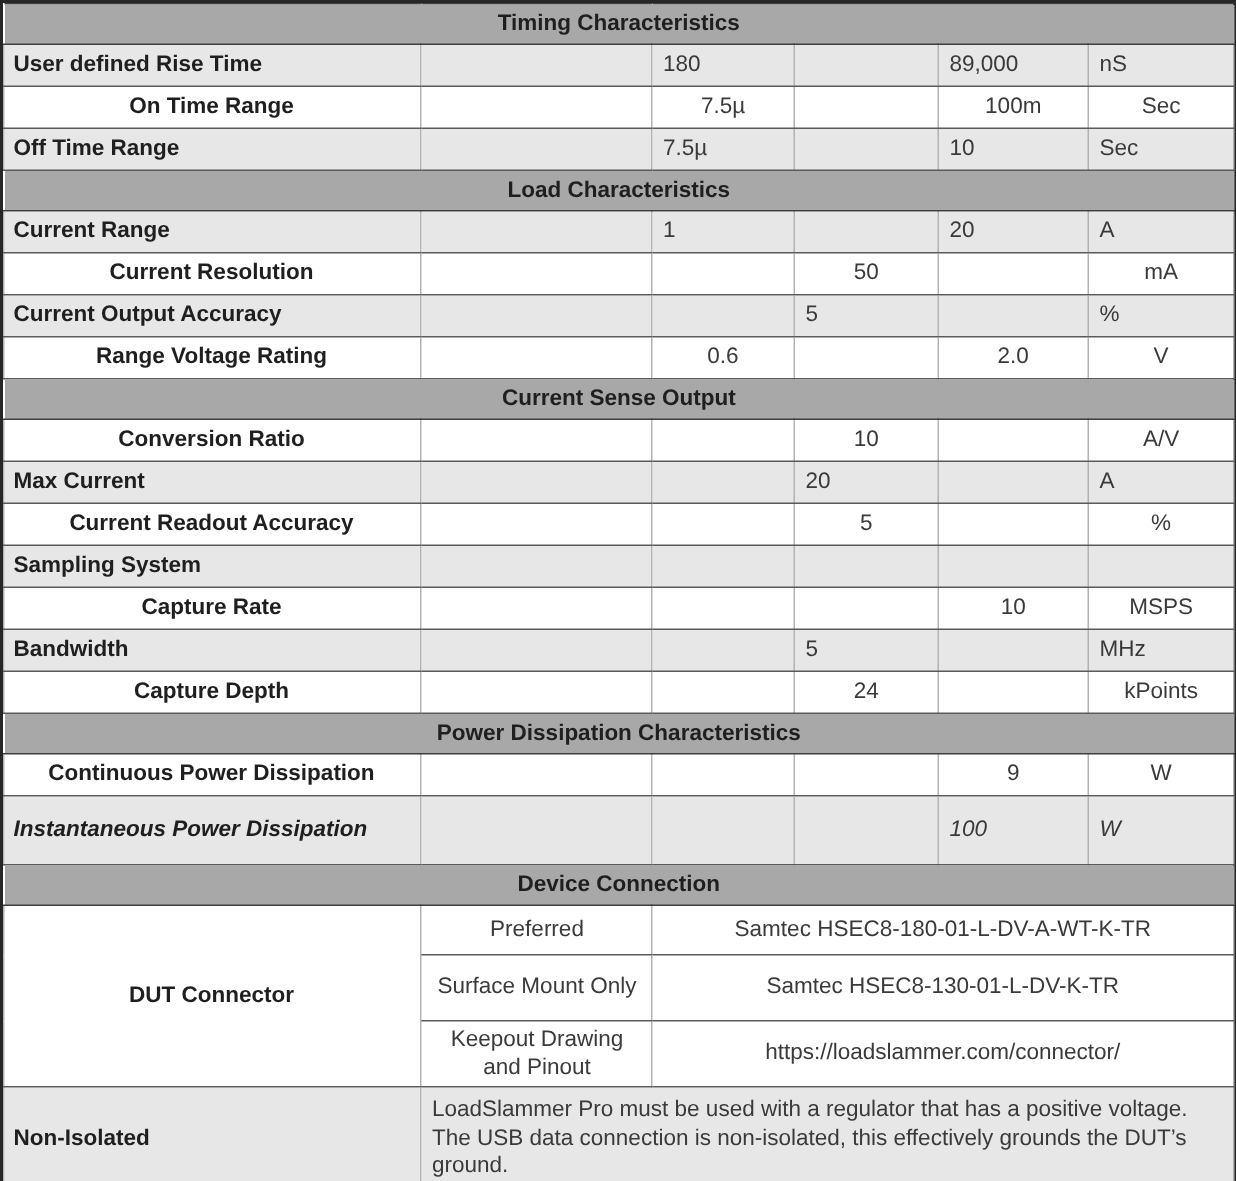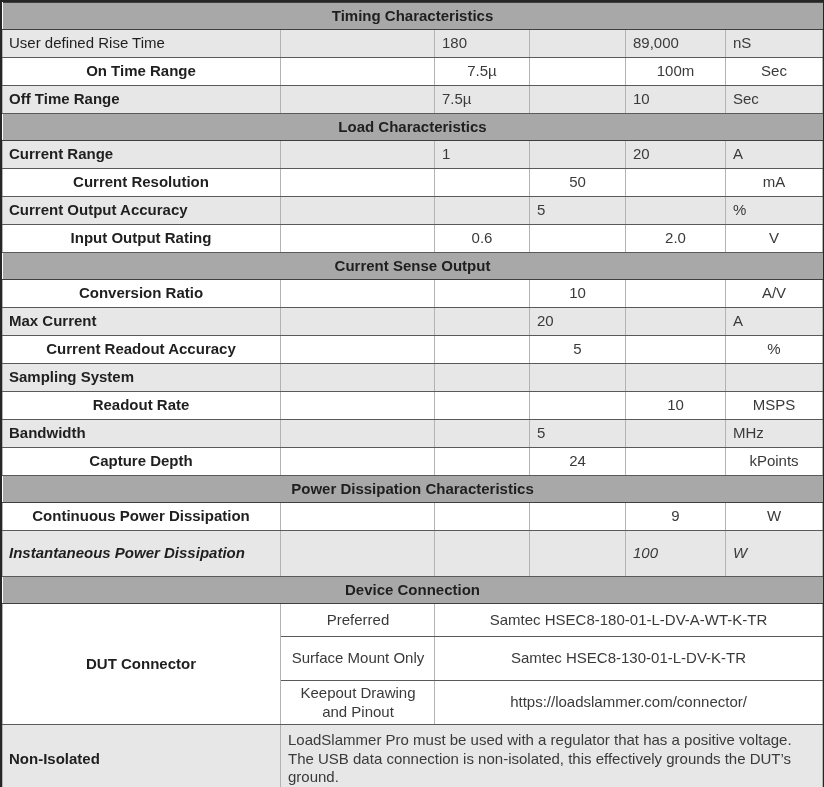--- a/index.html
+++ b/index.html
@@ -50,21 +50,21 @@
     border-bottom-color:#3f3f3f;
     margin-left:28px;
   }
   tr.shade td{background:var(--shade-bg);}
   tr.plain td{background:#ffffff;text-align:center;}
   td.label{
     font-weight:bold;
     color:var(--label-color);
     padding-left:6px;
   }
-  td.label.regular{font-weight:normal;}
+  td.label.regular{font-weight:bold;}
   td.key{padding-left:8px;}
   td.note{padding:4px 14px 4px 7px;}
   tr.h27{height:27px;}
   tr.h28{height:28px;}
   tr.h33{height:33px;}
   tr.h44{height:44px;}
   tr.h46{height:46px;font-style:italic;}
   tr.h69{height:69px;}
 </style>
 </head>
@@ -129,21 +129,21 @@
         </tr>
         <tr class="shade h28">
           <td class="label">Current Output Accuracy</td>
           <td class="value"></td>
           <td class="value"></td>
           <td class="value">5</td>
           <td class="value"></td>
           <td class="value">%</td>
         </tr>
         <tr class="plain h28">
-          <td class="label">Input Output Rating</td>
+          <td class="label">Range Voltage Rating</td>
           <td class="value"></td>
           <td class="value">0.6</td>
           <td class="value"></td>
           <td class="value">2.0</td>
           <td class="value">V</td>
         </tr>
         <tr class="h27">
           <td class="section-header" colspan="6">Current Sense Output</td>
         </tr>
         <tr class="plain h28">
@@ -172,21 +172,21 @@
         </tr>
         <tr class="shade h28">
           <td class="label">Sampling System</td>
           <td class="value"></td>
           <td class="value"></td>
           <td class="value"></td>
           <td class="value"></td>
           <td class="value"></td>
         </tr>
         <tr class="plain h28">
-          <td class="label">Readout Rate</td>
+          <td class="label">Capture Rate</td>
           <td class="value"></td>
           <td class="value"></td>
           <td class="value"></td>
           <td class="value">10</td>
           <td class="value">MSPS</td>
         </tr>
         <tr class="shade h28">
           <td class="label">Bandwidth</td>
           <td class="value"></td>
           <td class="value"></td>

